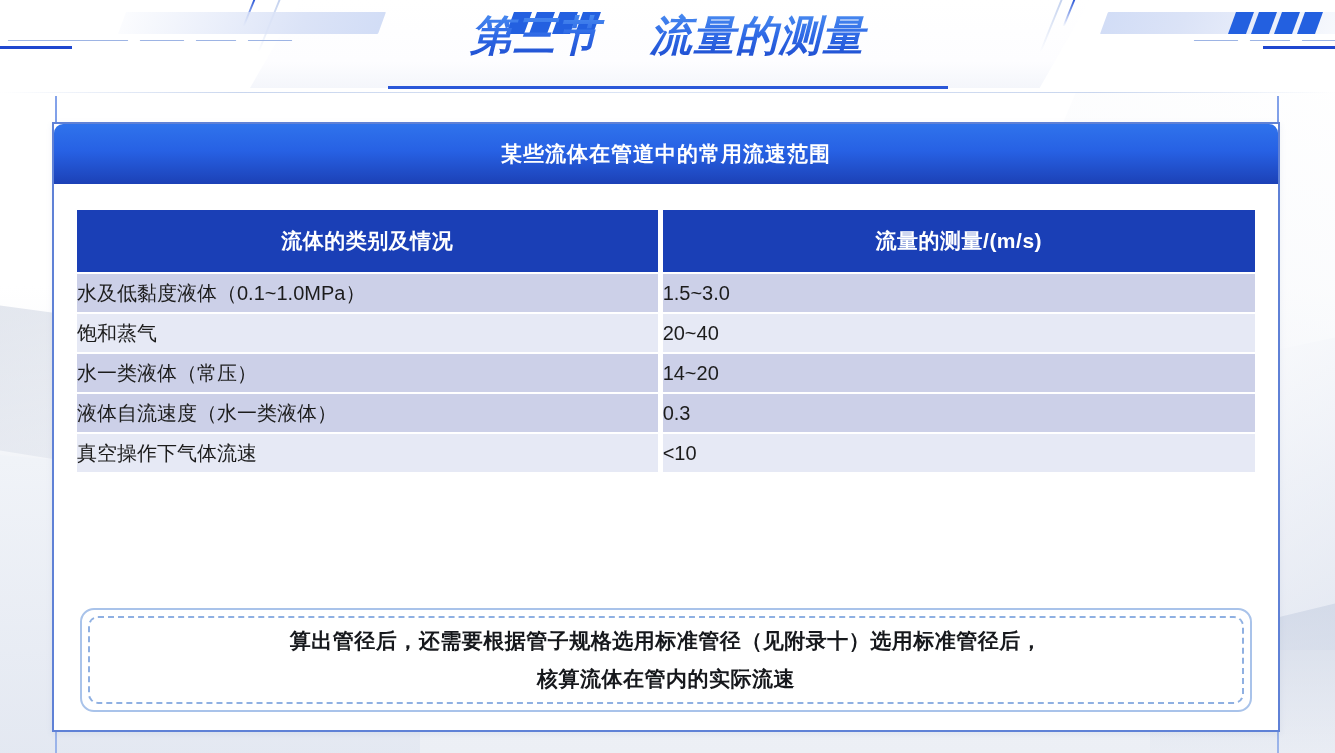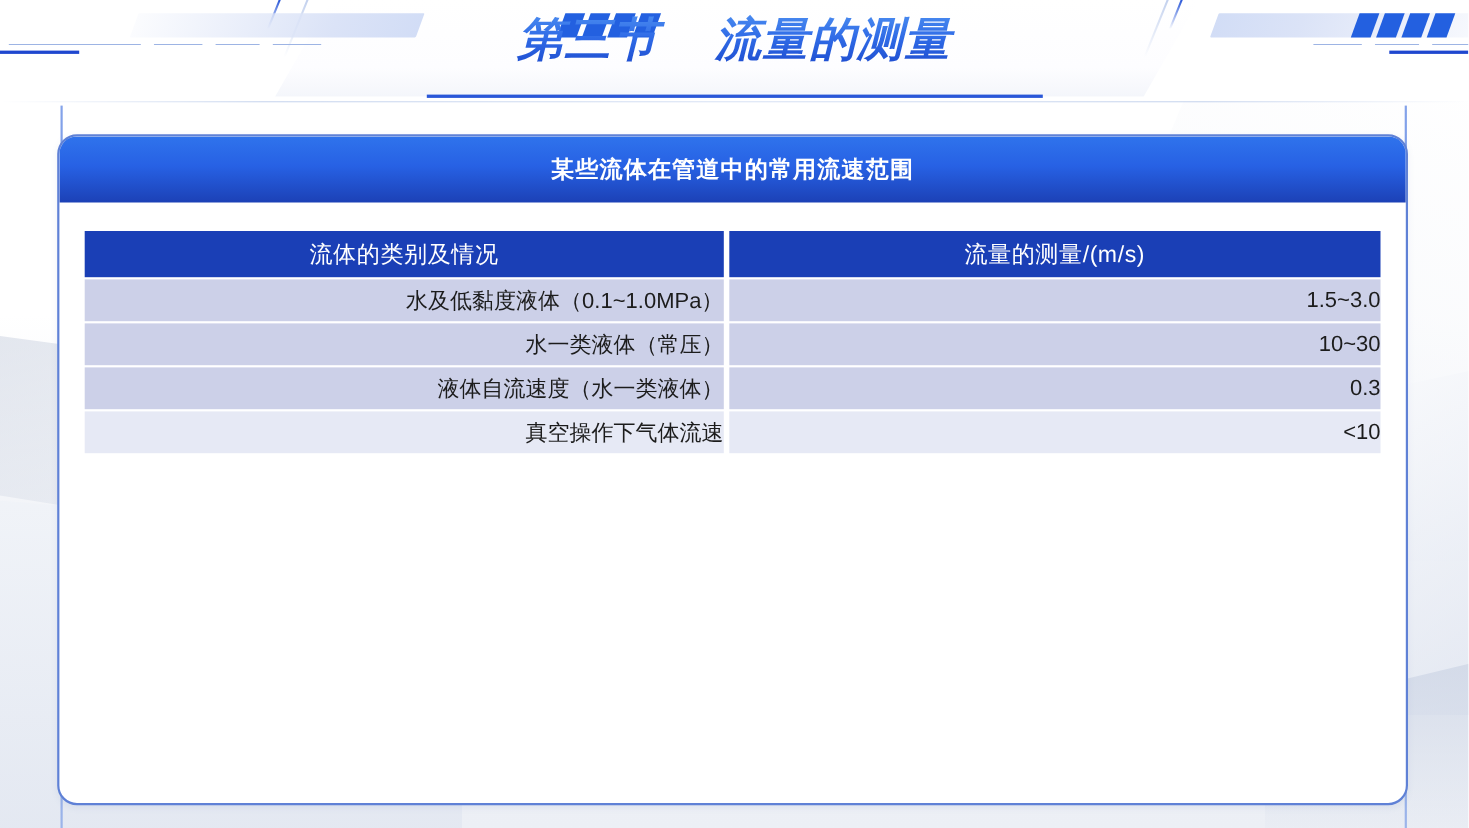--- a/index.html
+++ b/index.html
@@ -196,21 +196,21 @@
     background: linear-gradient(90deg, rgba(190,205,235,0), #c9d6ee 18%, #dbe4f5 50%, #c9d6ee 82%, rgba(190,205,235,0));
   }
 
   
   .card {
     position: absolute;
     left: 52px; top: 122px;
     width: 1228px; height: 610px;
     background: #ffffff;
     border: 2px solid #5f81d6;
-    border-radius: 18px;
+    border-radius: 0;
     box-sizing: border-box;
     box-shadow: 0 2px 6px rgba(100,125,180,.10);
     overflow: hidden;
   }
   .card-header {
     height: 60px;
     background: linear-gradient(180deg, #2f73ec 0%, #2761e4 45%, #1c41b6 100%);
     border-radius: 9px 9px 0 0;
     display: flex;
     align-items: center;
@@ -228,29 +228,29 @@
   table.data {
     width: 100%;
     border-collapse: separate;
     border-spacing: 5px 2px;
     table-layout: fixed;
   }
   table.data th {
     background: #1a3fb6;
     color: #ffffff;
     font-size: 21px;
-    font-weight: normal;
+    font-weight: bold;
     letter-spacing: .5px;
     height: 42px;
     text-align: center;
-    padding: 0;
+    padding: 10px;
   }
   table.data td {
     height: 38px;
-    text-align: right;
+    text-align: left;
     font-size: 20px;
     color: #1c1c1c;
     padding: 0;
   }
   table.data tr.odd  td { background: #ccd0e8; }
   table.data tr.even td { background: #e6e9f5; }
   col.c-name { width: 49.5%; }
   col.c-val  { width: 50.5%; }
 
   
@@ -360,31 +360,41 @@
           <tr>
             <th>流体的类别及情况</th>
             <th>流量的测量/(m/s)</th>
           </tr>
         </thead>
         <tbody>
           <tr class="odd">
             <td>水及低黏度液体（0.1~1.0MPa）</td>
             <td>1.5~3.0</td>
           </tr>
+          <tr class="even">
+            <td>饱和蒸气</td>
+            <td>20~40</td>
+          </tr>
           <tr class="odd">
             <td>水一类液体（常压）</td>
-            <td>10~30</td>
+            <td>14~20</td>
           </tr>
           <tr class="odd">
             <td>液体自流速度（水一类液体）</td>
             <td>0.3</td>
           </tr>
           <tr class="even">
             <td>真空操作下气体流速</td>
             <td>&lt;10</td>
           </tr>
         </tbody>
       </table>
     </div>
 
+    <div class="note">
+      <div class="note-inner">
+        <div class="note-line">算出管径后，还需要根据管子规格选用标准管径（见附录十）选用标准管径后，</div>
+        <div class="note-line">核算流体在管内的实际流速</div>
+      </div>
+    </div>
 
   </div>
 </div>
 
 </body></html>

